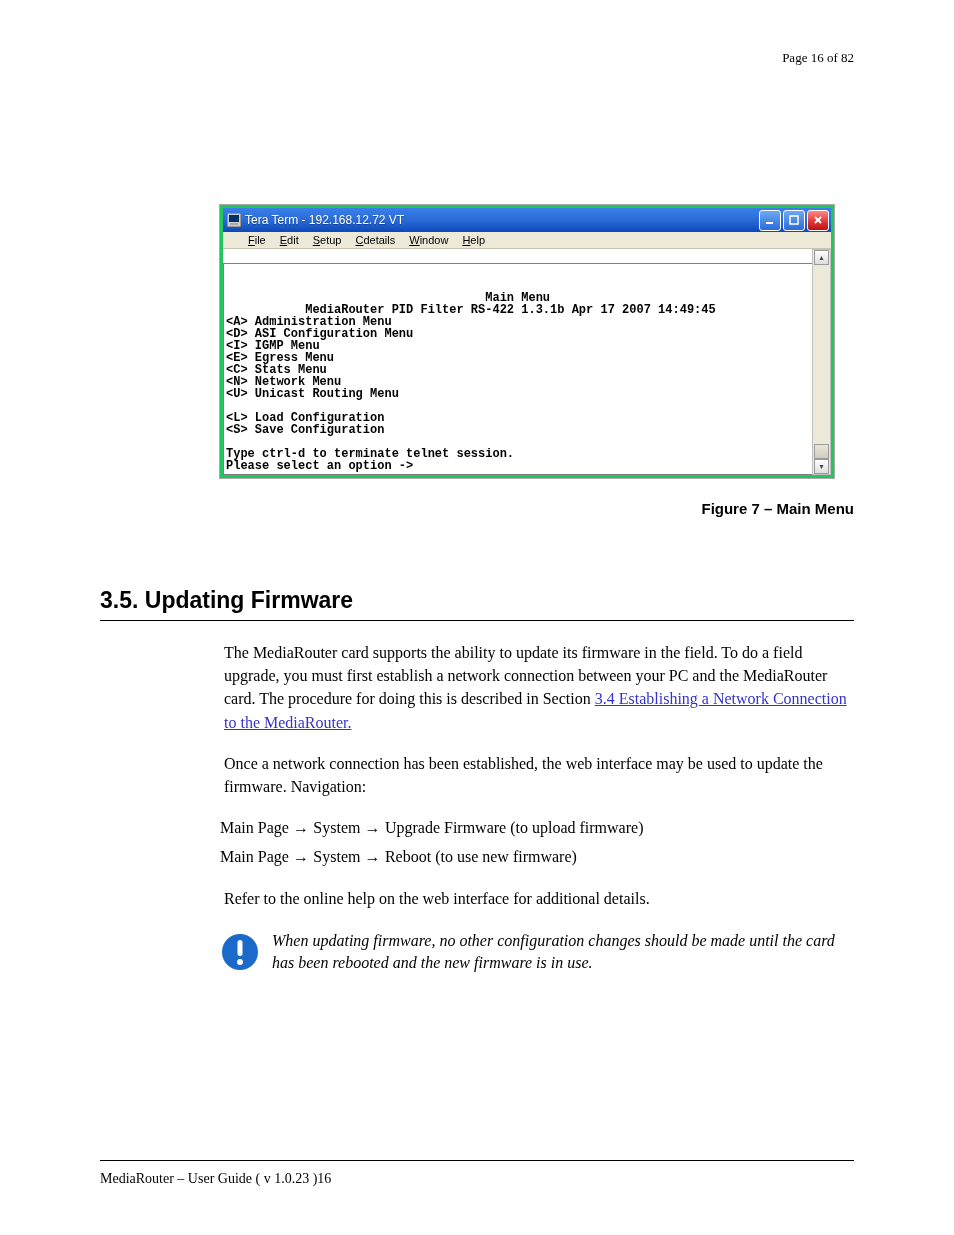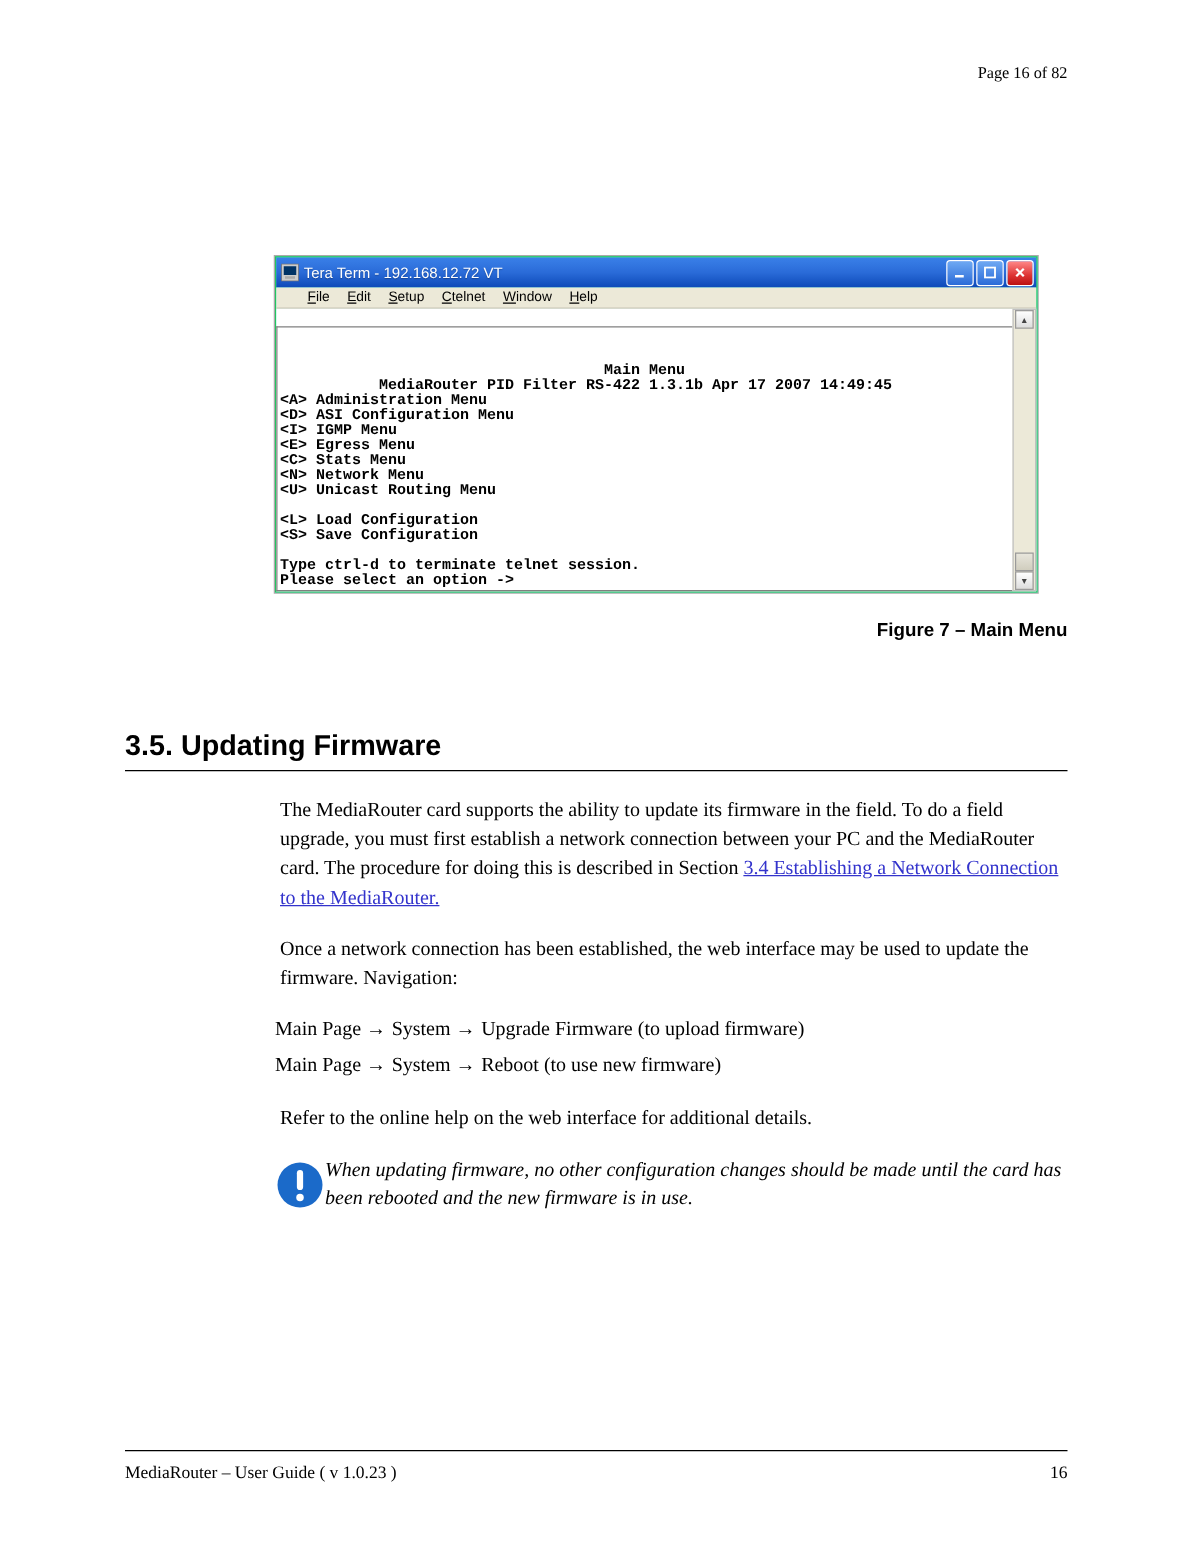--- a/index.html
+++ b/index.html
@@ -19,22 +19,22 @@
   .header-page {
     font-size: 13px;
     position: absolute;
     top: 50px;
     right: 100px;
   }
 
   .teraterm-window {
     margin: 155px 0 0 120px;
     width: 608px;
-    border: 1px solid #22c55e;
-    background: #5eead4;
+    border: 3px solid #22c55e;
+    background: #8b5cf6;
     box-shadow: 0 0 0 1px #aaa;
   }
   .titlebar {
     display: flex;
     align-items: center;
     height: 24px;
     background: linear-gradient(to bottom, #3a80e8 0%, #2a6bd8 50%, #0d49b8 100%);
     padding: 0 2px 0 4px;
     font-family: Tahoma, sans-serif;
     font-size: 12px;
@@ -164,40 +164,40 @@
     font-family: "Segoe UI Symbol", Arial, sans-serif;
   }
   .nav-path {
     margin: 6px 0;
   }
 
   .notice {
     display: flex;
     align-items: flex-start;
     margin: 20px 0 0 0;
+    gap: 12px;
   }
   .notice .bang-icon {
     flex: 0 0 auto;
     margin-top: 2px;
   }
   .notice .notice-text {
     font-style: italic;
     font-size: 16px;
     line-height: 1.4;
   }
 
   .page-footer {
     position: absolute;
     bottom: 48px;
     left: 100px;
     right: 100px;
     border-top: 1px solid #000;
     padding-top: 10px;
     display: flex;
-    justify-content: space-between;
     font-size: 14px;
   }
 </style>
 </head>
 <body>
 
 <div class="page">
   <div class="header-page">Page 16 of 82</div>
 
   <div class="teraterm-window">
@@ -226,21 +226,21 @@
             <line x1="2" y1="2" x2="8" y2="8" stroke="#fff" stroke-width="1.8"></line>
             <line x1="8" y1="2" x2="2" y2="8" stroke="#fff" stroke-width="1.8"></line>
           </svg>
         </div>
       </div>
     </div>
     <div class="menubar">
       <span class="menu-item"><span class="ul">F</span><span>ile</span></span>
       <span class="menu-item"><span class="ul">E</span><span>dit</span></span>
       <span class="menu-item"><span class="ul">S</span><span>etup</span></span>
-      <span class="menu-item"><span class="ul">C</span><span>telnet</span></span>
+      <span class="menu-item"><span class="ul">C</span><span>details</span></span>
       <span class="menu-item"><span class="ul">W</span><span>indow</span></span>
       <span class="menu-item"><span class="ul">H</span><span>elp</span></span>
     </div>
     <div class="terminal-area">
       <div class="terminal-body" id="terminal-body">
 
                                     Main Menu
            MediaRouter PID Filter RS-422 1.3.1b Apr 17 2007 14:49:45
 &lt;A&gt; Administration Menu
 &lt;D&gt; ASI Configuration Menu

